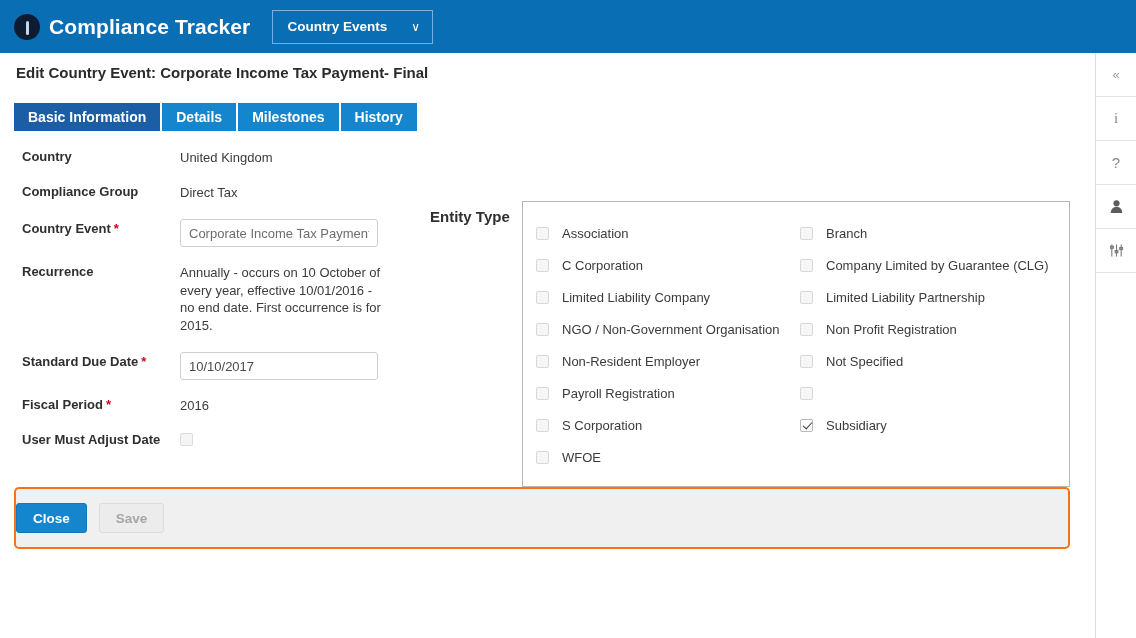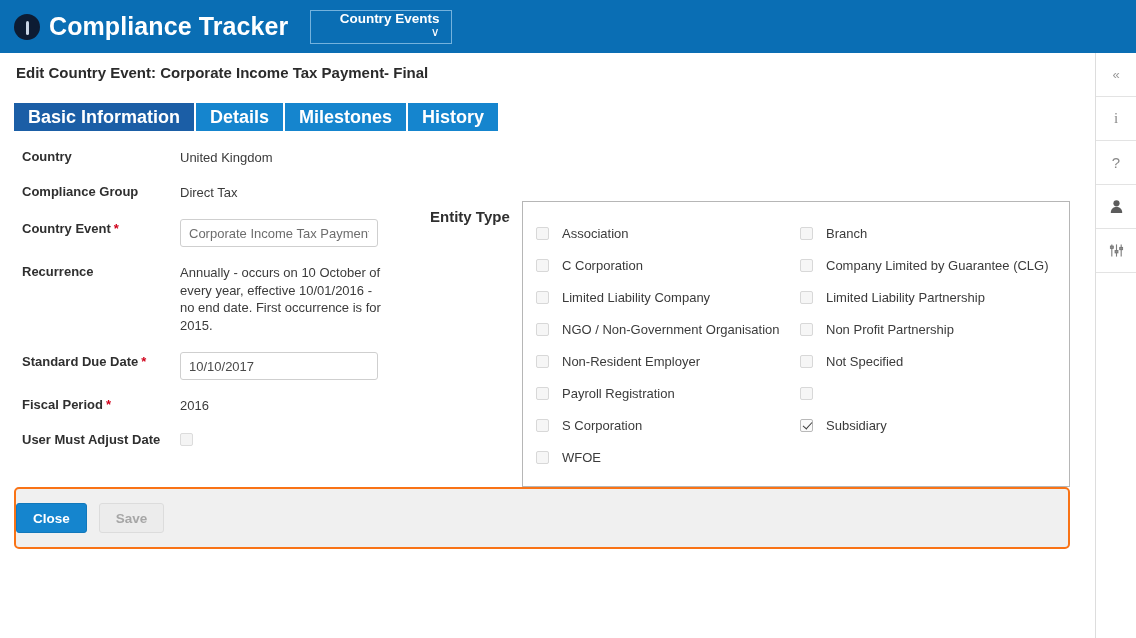--- a/index.html
+++ b/index.html
@@ -46,36 +46,35 @@
     position: absolute;
     left: 11.5px;
     top: 7px;
     width: 3px;
     height: 14px;
     border-radius: 2px;
     background: #c9d6e6;
   }
   .brand-title {
     color: #ffffff;
-    font-size: 25px;
+    font-size: 21px;
     font-weight: bold;
     letter-spacing: .1px;
     white-space: nowrap;
   }
   #module-dropdown {
     margin-left: 22px;
     height: 34px;
     min-width: 142px;
     border: 1px solid #74b2dd;
     box-sizing: border-box;
     display: flex;
-    align-items: flex-end;
+    align-items: center;
     padding: 0 12px 0 14px;
     cursor: pointer;
-    flex-direction: column;
   }
   #module-dropdown .md-label {
     color: #ffffff;
     font-size: 13.5px;
     font-weight: bold;
     white-space: nowrap;
   }
   #module-dropdown .md-caret {
     color: #ffffff;
     font-size: 12px;
@@ -134,21 +133,21 @@
   #tab-strip {
     position: absolute;
     left: 14px;
     top: 50px;
     display: flex;
   }
   .tab {
     height: 28px;
     background: #1585ce;
     color: #ffffff;
-    font-size: 18px;
+    font-size: 14px;
     font-weight: bold;
     display: flex;
     align-items: center;
     justify-content: center;
     padding: 0 14px;
     margin-right: 2px;
     cursor: pointer;
     box-sizing: border-box;
     white-space: nowrap;
   }
@@ -460,21 +459,21 @@
         <div class="et-item">
           <span class="et-box"></span>
           <span class="et-label">Company Limited by Guarantee (CLG)</span>
         </div>
         <div class="et-item">
           <span class="et-box"></span>
           <span class="et-label">Limited Liability Partnership</span>
         </div>
         <div class="et-item">
           <span class="et-box"></span>
-          <span class="et-label">Non Profit Partnership</span>
+          <span class="et-label">Non Profit Registration</span>
         </div>
         <div class="et-item">
           <span class="et-box"></span>
           <span class="et-label">Not Specified</span>
         </div>
         <div class="et-item">
           <span class="et-box"></span>
         </div>
         <div class="et-item">
           <span class="et-box checked"></span>

